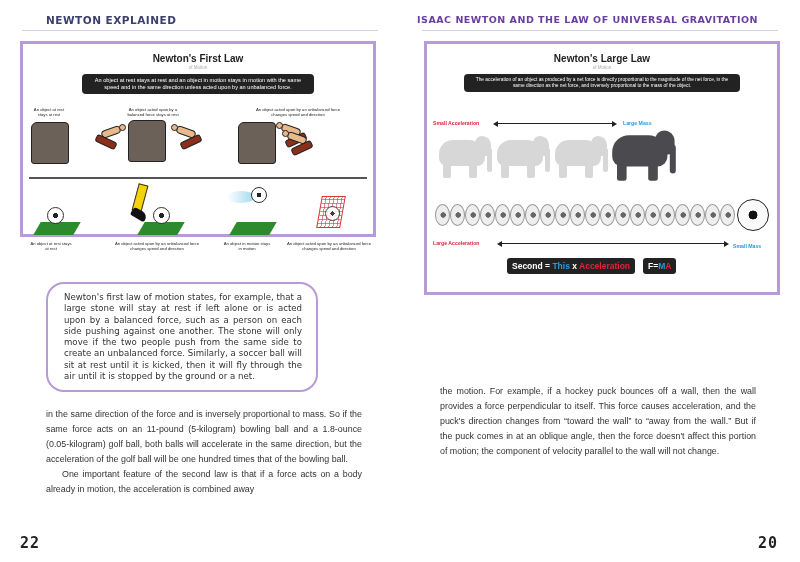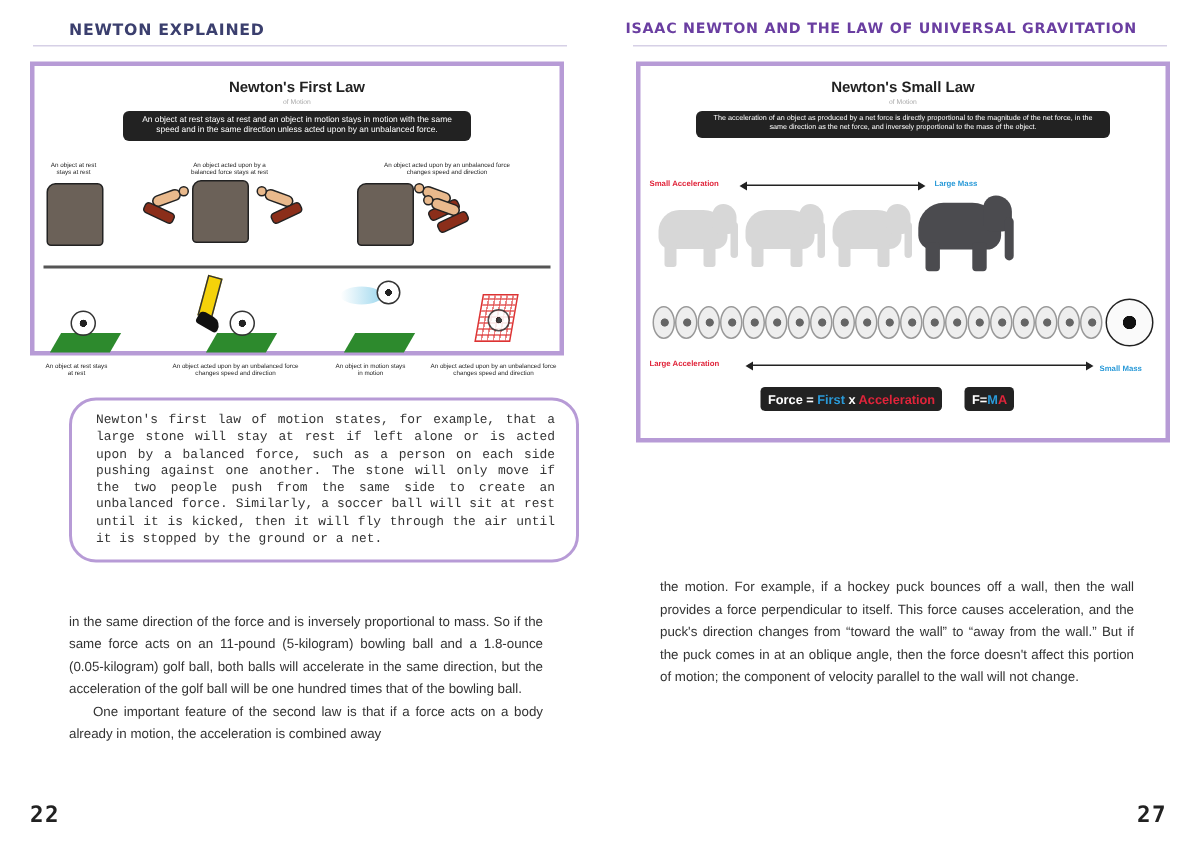--- a/index.html
+++ b/index.html
@@ -74,21 +74,21 @@
 
   .formula { position: absolute; background: #222; color: #fff; border-radius: 3px; font-weight: bold; font-size: 8.5px; padding: 3px 5px; }
   .f-blue { color: #2a9ad8; }
   .f-red { color: #e0243a; }
 
   .callout {
     position: absolute; border: 2.5px solid #b79bd6; border-radius: 18px; background: #fff;
     font-family: "DejaVu Sans", sans-serif; font-size: 8.6px; line-height: 11.3px; color: #333;
     text-align: justify; padding: 8px 14px 8px 16px;
   }
-  .page-left .callout { left: 46px; top: 265px; width: 340px; height: 110px; font-family: Liberation Mono, monospace; }
+  .page-left .callout { left: 46px; top: 282px; width: 272px; height: 110px; }
   .page-right .callout { left: 62px; top: 305px; width: 254px; height: 63px; padding: 6px 14px; }
 
   .body-text { position: absolute; font-size: 8.9px; line-height: 15px; color: #333; text-align: justify; }
   .page-left .body-text { left: 46px; top: 407px; width: 316px; }
   .page-right .body-text { left: 40px; top: 384px; width: 316px; }
   .body-text p { text-indent: 0; }
   .body-text p.indent { text-indent: 16px; }
 
   .folio { position: absolute; top: 534px; font-family: "DejaVu Sans Mono", monospace; font-weight: bold; font-size: 15px; color: #222; letter-spacing: 1px; }
   .page-left .folio { left: 20px; }
@@ -167,21 +167,21 @@
   </div>
 
   <div class="folio">22</div>
 </div>
 
 <div class="page page-right">
   <div class="running-head">ISAAC NEWTON AND THE LAW OF UNIVERSAL GRAVITATION</div>
   <div class="head-rule"></div>
 
   <div class="figure-frame">
-    <div class="fig-title">Newton's Small Law</div>
+    <div class="fig-title">Newton's Large Law</div>
     <div class="fig-sub">of Motion</div>
     <div class="fig-banner">The acceleration of an object as produced by a net force is directly proportional to the magnitude of the net force, in the same direction as the net force, and inversely proportional to the mass of the object.</div>
 
     <div class="accel-label" style="left:6px;top:76px;color:#e0243a;">Small Acceleration</div>
     <div class="arrow" style="left:68px;top:79px;width:120px;"></div>
     <div class="accel-label" style="left:196px;top:76px;color:#2a9ad8;">Large Mass</div>
 
     <div class="elephant ghost" style="left:6px;top:90px;">
       <div class="body"></div>
         <div class="leg" style="left:10px;"></div>
@@ -233,26 +233,26 @@
         <div class="mini"></div>
         <div class="mini"></div>
     </div>
     <div class="big-ball"></div>
 
     <div class="accel-label" style="left:6px;top:196px;color:#e0243a;">Large Acceleration</div>
     <div class="arrow" style="left:72px;top:199px;width:228px;"></div>
     <div class="accel-label" style="left:306px;top:199px;color:#2a9ad8;">Small Mass</div>
 
     <div class="formula" style="left:80px;top:214px;">
-      <span>Force</span><span> = </span><span class="f-blue">First</span><span> x </span><span class="f-red">Acceleration</span>
+      <span>Second</span><span> = </span><span class="f-blue">This</span><span> x </span><span class="f-red">Acceleration</span>
     </div>
     <div class="formula" style="left:216px;top:214px;">
       <span>F</span><span>=</span><span class="f-blue">M</span><span class="f-red">A</span>
     </div>
   </div>
 
 
   <div class="body-text">
     <p>the motion. For example, if a hockey puck bounces off a wall, then the wall provides a force perpendicular to itself. This force causes acceleration, and the puck's direction changes from “toward the wall” to “away from the wall.” But if the puck comes in at an oblique angle, then the force doesn't affect this portion of motion; the component of velocity parallel to the wall will not change.</p>
   </div>
 
-  <div class="folio">27</div>
+  <div class="folio">20</div>
 </div>
 
 </body></html>

